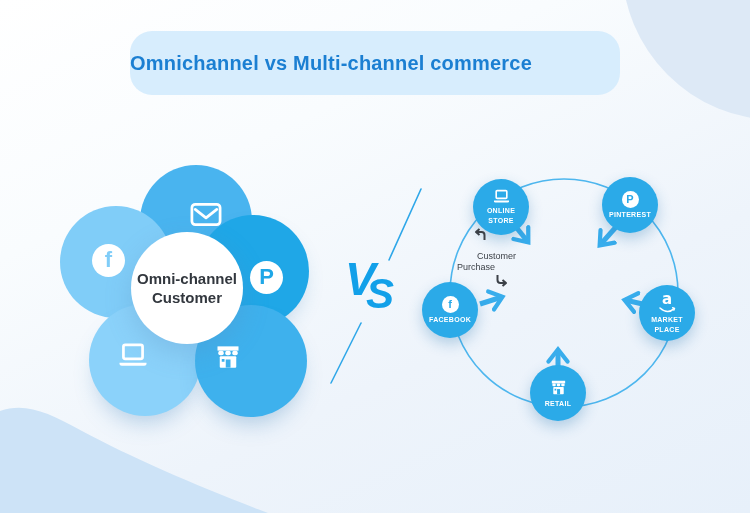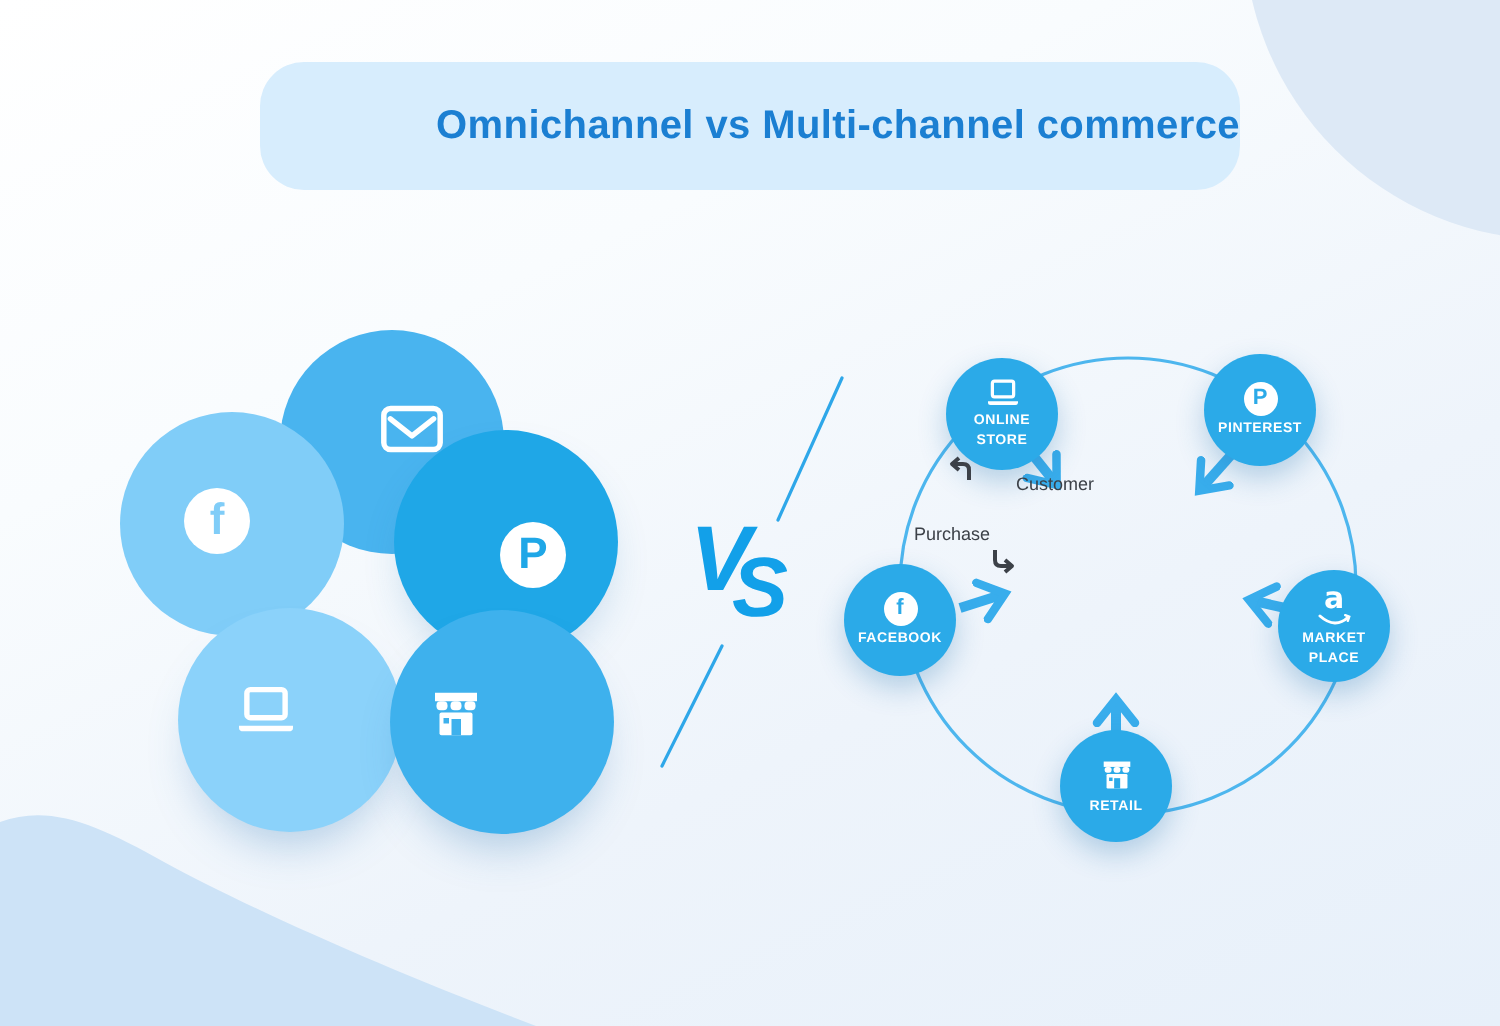--- a/index.html
+++ b/index.html
@@ -7,21 +7,21 @@
     position:relative;width:750px;height:513px;overflow:hidden;
     font-family:"Liberation Sans",sans-serif;
     background:linear-gradient(155deg,#ffffff 0%,#f9fcfe 30%,#eef4fb 65%,#e7f0fa 100%);
   }
   
   .blob-tr{position:absolute;left:622px;top:-190px;width:310px;height:310px;border-radius:50%;
     background:#dde9f6;z-index:0;}
   .blob-bl{position:absolute;left:0;top:400px;z-index:0;}
   
   .banner{position:absolute;left:130px;top:31px;width:490px;height:64px;border-radius:22px;
-    background:#d7edfd;display:flex;align-items:center;justify-content:flex-end;z-index:2;}
+    background:#d7edfd;display:flex;align-items:center;justify-content:flex-start;z-index:2;}
   .banner h1{margin:0;font-size:20px;font-weight:bold;color:#1b7fd2;letter-spacing:.2px;}
 
   
   .fcir{position:absolute;width:112px;height:112px;border-radius:50%;}
   .fl-email{left:140px;top:165px;background:#49b4ef;--c:#49b4ef;z-index:2;}
   .fl-fb{left:60px;top:206px;background:#80cdf8;--c:#80cdf8;z-index:3;}
   .fl-pin{left:197px;top:215px;background:#1fa7e7;--c:#1fa7e7;z-index:4;box-shadow:0 10px 20px -6px rgba(40,120,180,.25);}
   .fl-lap{left:89px;top:304px;background:#8bd2fa;--c:#8bd2fa;z-index:5;box-shadow:0 14px 22px -8px rgba(60,130,190,.35);}
   .fl-store{left:195px;top:305px;background:#3eb1ed;--c:#3eb1ed;z-index:6;box-shadow:0 14px 22px -8px rgba(50,120,180,.35);}
   .fl-center{left:131px;top:232px;background:#ffffff;z-index:7;
@@ -55,21 +55,21 @@
   .nd-online{left:473px;top:179px;}
   .nd-pin{left:602px;top:177px;}
   .nd-fb{left:422px;top:282px;}
   .nd-mkt{left:639px;top:285px;}
   .nd-retail{left:530px;top:365px;}
   .amz{display:flex;flex-direction:column;align-items:center;line-height:1;}
   .amz .a{color:#fff;font-weight:bold;font-size:15px;font-family:"DejaVu Sans",sans-serif;}
   .ann{position:absolute;z-index:5;color:#3c4148;}
   .ann-text{font-size:9px;}
   .an-cust-arrow{left:471px;top:228px;}
-  .an-cust{left:460px;top:237px;width:56px;text-align:left;margin-left:48px;}
+  .an-cust{left:460px;top:251px;width:56px;text-align:right;}
   .an-pur{left:457px;top:262px;width:56px;text-align:left;}
   .an-pur-arrow{left:494px;top:274px;}
   .store-door{fill:var(--c);}
 </style>
 </head>
 <body>
 
 <div class="stage">
 
   <div class="blob-tr"></div>
@@ -110,20 +110,23 @@
       <rect x="3.6" y="3.5" width="16.8" height="3.4" fill="#fff"></rect>
       <rect x="4.2" y="6.9" width="4.4" height="3.6" rx="1.6" fill="#fff"></rect>
       <rect x="9.8" y="6.9" width="4.4" height="3.6" rx="1.6" fill="#fff"></rect>
       <rect x="15.4" y="6.9" width="4.4" height="3.6" rx="1.6" fill="#fff"></rect>
       <rect x="5.4" y="11.4" width="13.2" height="9.1" rx="0.8" fill="#fff"></rect>
       <rect x="10.2" y="14" width="3.8" height="6.5" class="store-door"></rect>
       <rect x="7" y="13.6" width="2.2" height="2.2" class="store-door"></rect>
     </svg>
   </div>
 
+  <div class="fcir fl-center">
+    <div class="ctext">Omni-channel Customer</div>
+  </div>
 
   <svg class="vs-lines" width="115" height="215" viewBox="0 0 115 215">
     <path d="M101,9 L69,80" stroke="#2ea7e9" stroke-width="1.6" stroke-linecap="round" fill="none"></path>
     <path d="M41,143 L11,203" stroke="#2ea7e9" stroke-width="1.6" stroke-linecap="round" fill="none"></path>
   </svg>
   <span class="vs vs-v">V</span>
   <span class="vs vs-s">S</span>
 
 
   <svg class="right-svg" width="320" height="290" viewBox="0 0 320 290">

